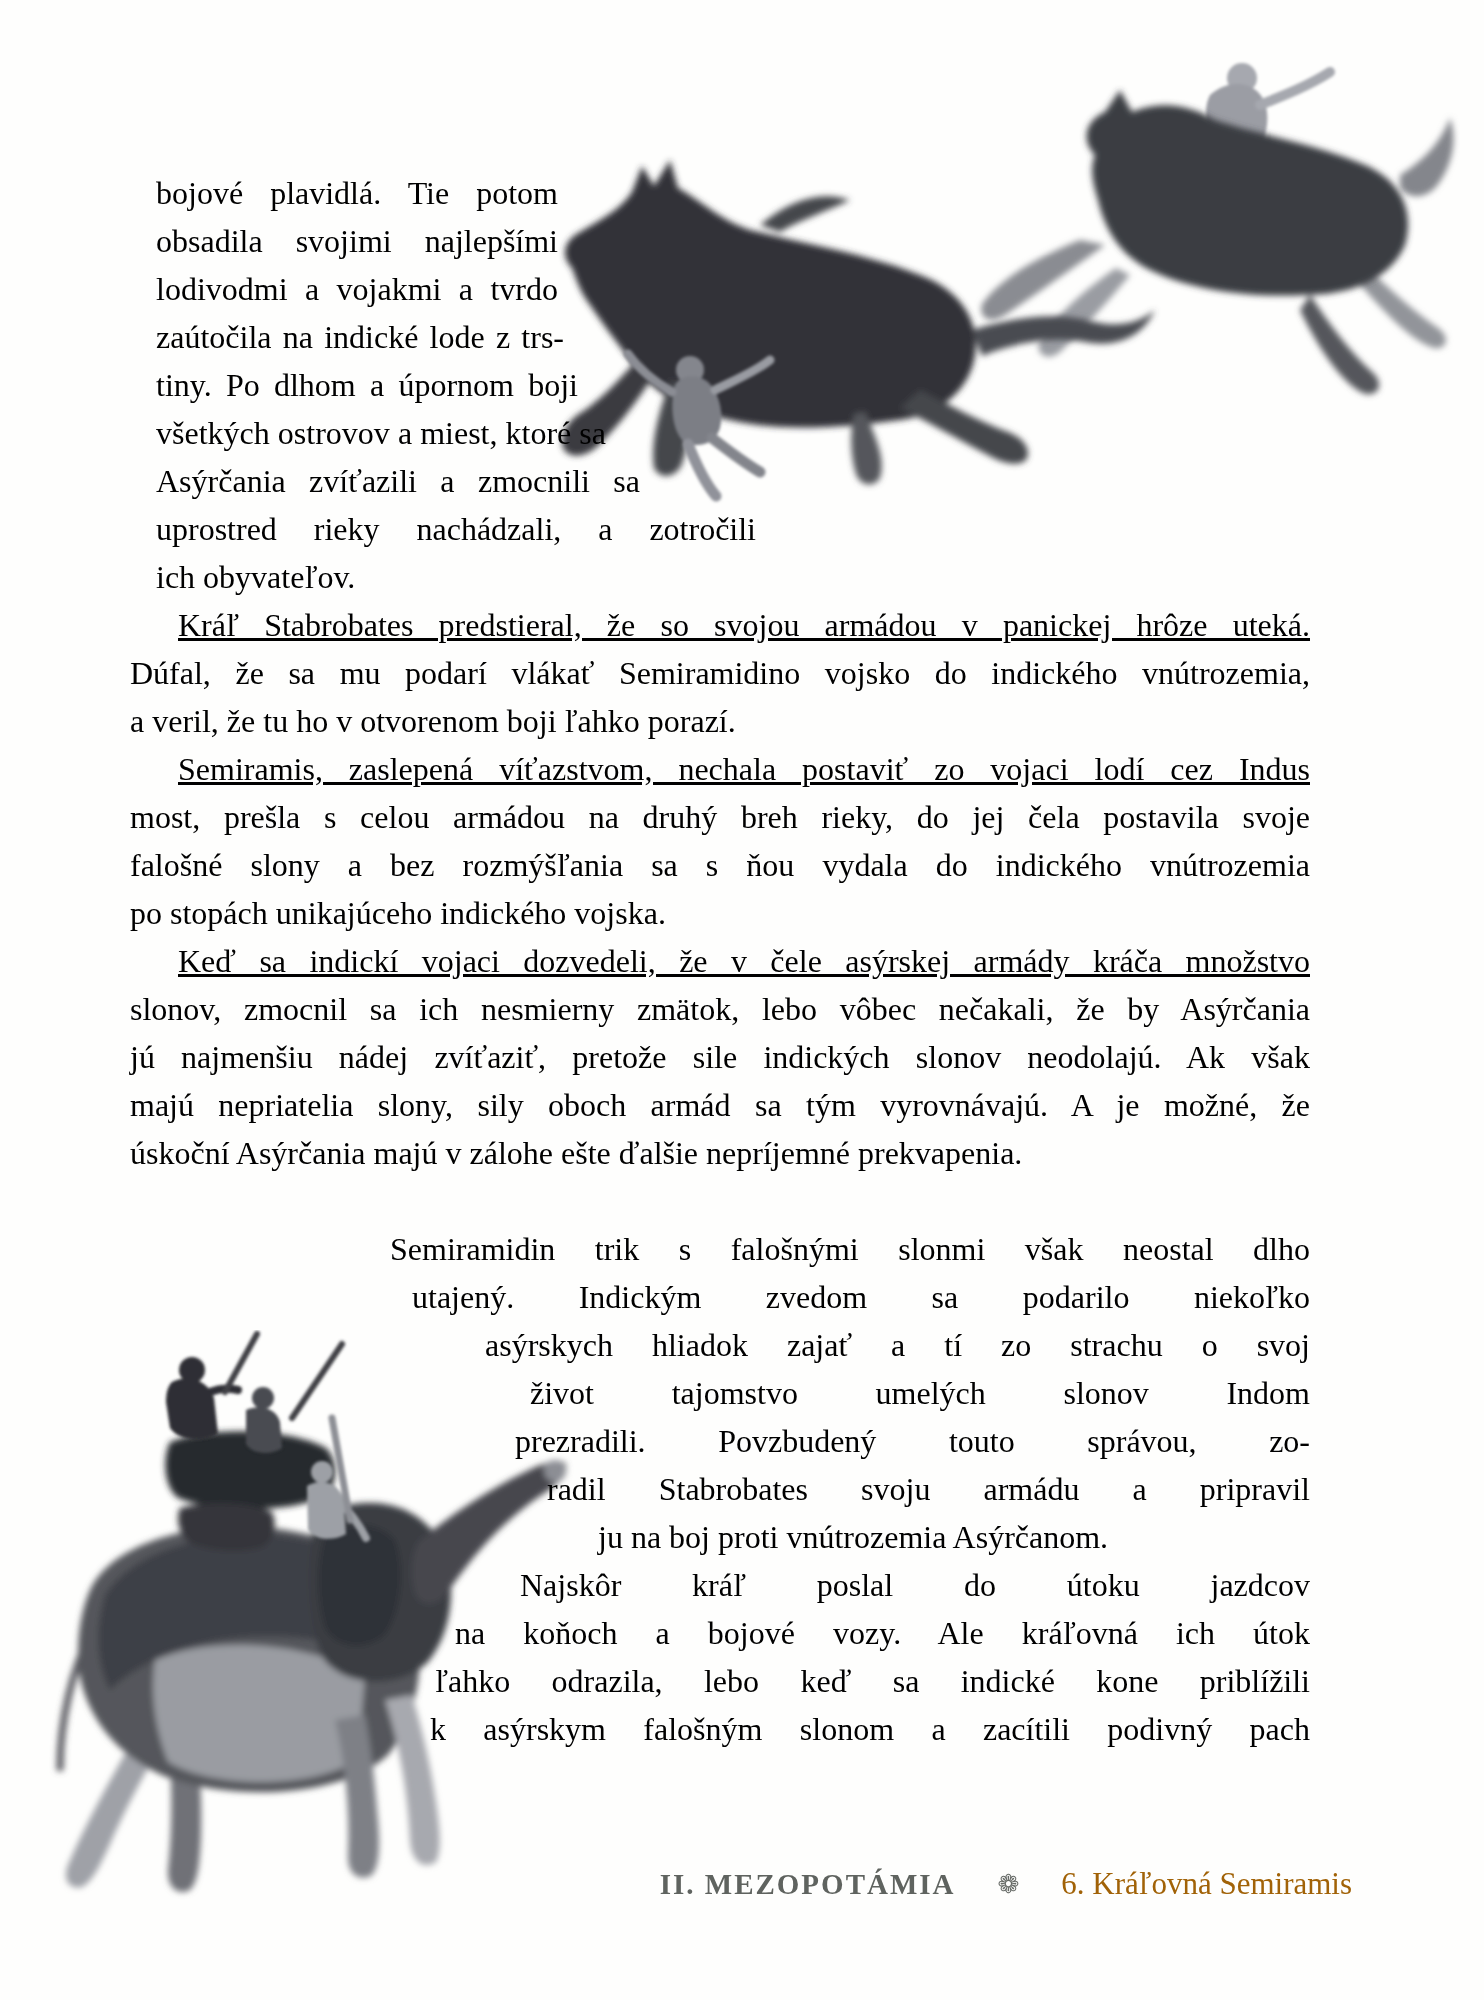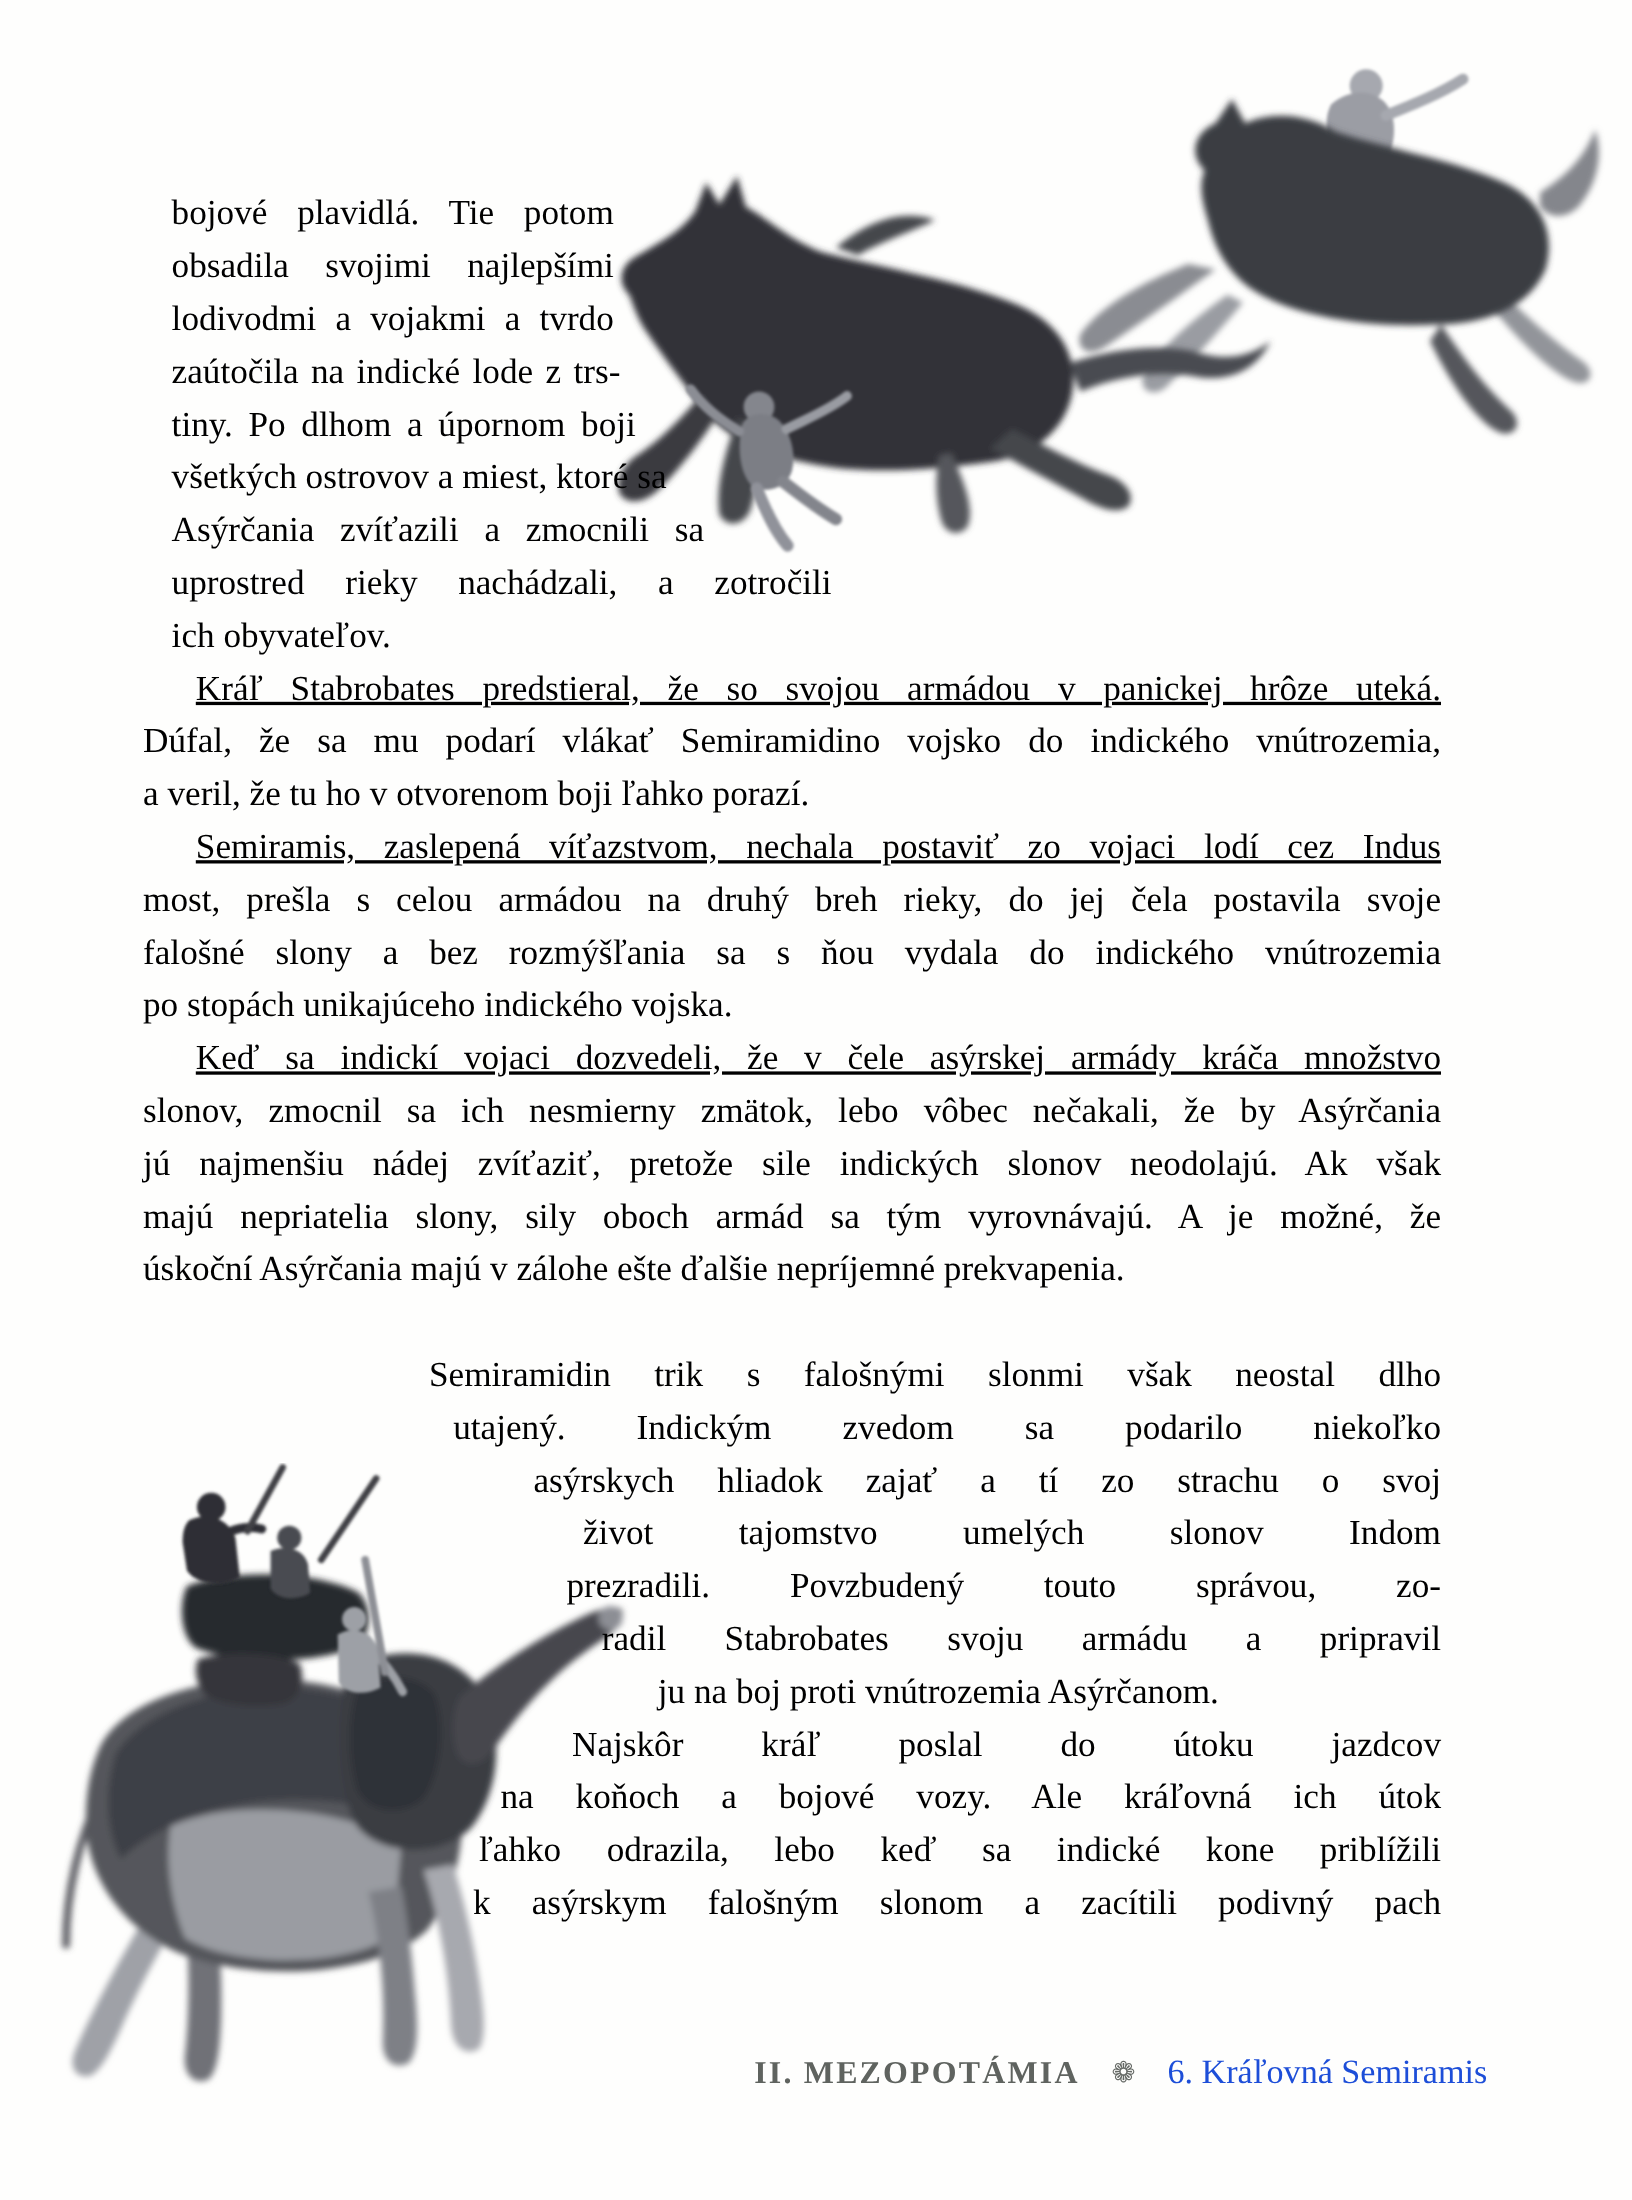--- a/index.html
+++ b/index.html
@@ -58,38 +58,38 @@
   .illu{ position:absolute; pointer-events:none; }
   .horses{ left:520px; top:60px; }
   .elephant{ left:20px; top:1330px; }
 
   .footer{
     position:absolute;
     right:132px;
     top:1864px;
     display:flex;
     align-items:baseline;
-    gap:29px;
+    gap:42px;
     line-height:40px;
   }
   .footer .section{
     font-size:29px;
     letter-spacing:2px;
     color:#5f635f;
     font-weight:bold;
   }
   .footer .ornament{
     font-size:26px;
     color:#666a66;
     font-family:"DejaVu Sans", sans-serif;
     transform:translateY(-1px);
   }
   .footer .chapter{
     font-size:31px;
-    color:#1d4ed8;
+    color:#a16207;
   }
 </style>
 </head>
 <body>
 
 <div class="page">
 
   <svg class="illu horses" width="940" height="450" viewBox="0 0 940 450" xmlns="http://www.w3.org/2000/svg">
     <defs>
       <filter id="wc" x="-20%" y="-20%" width="140%" height="140%">

